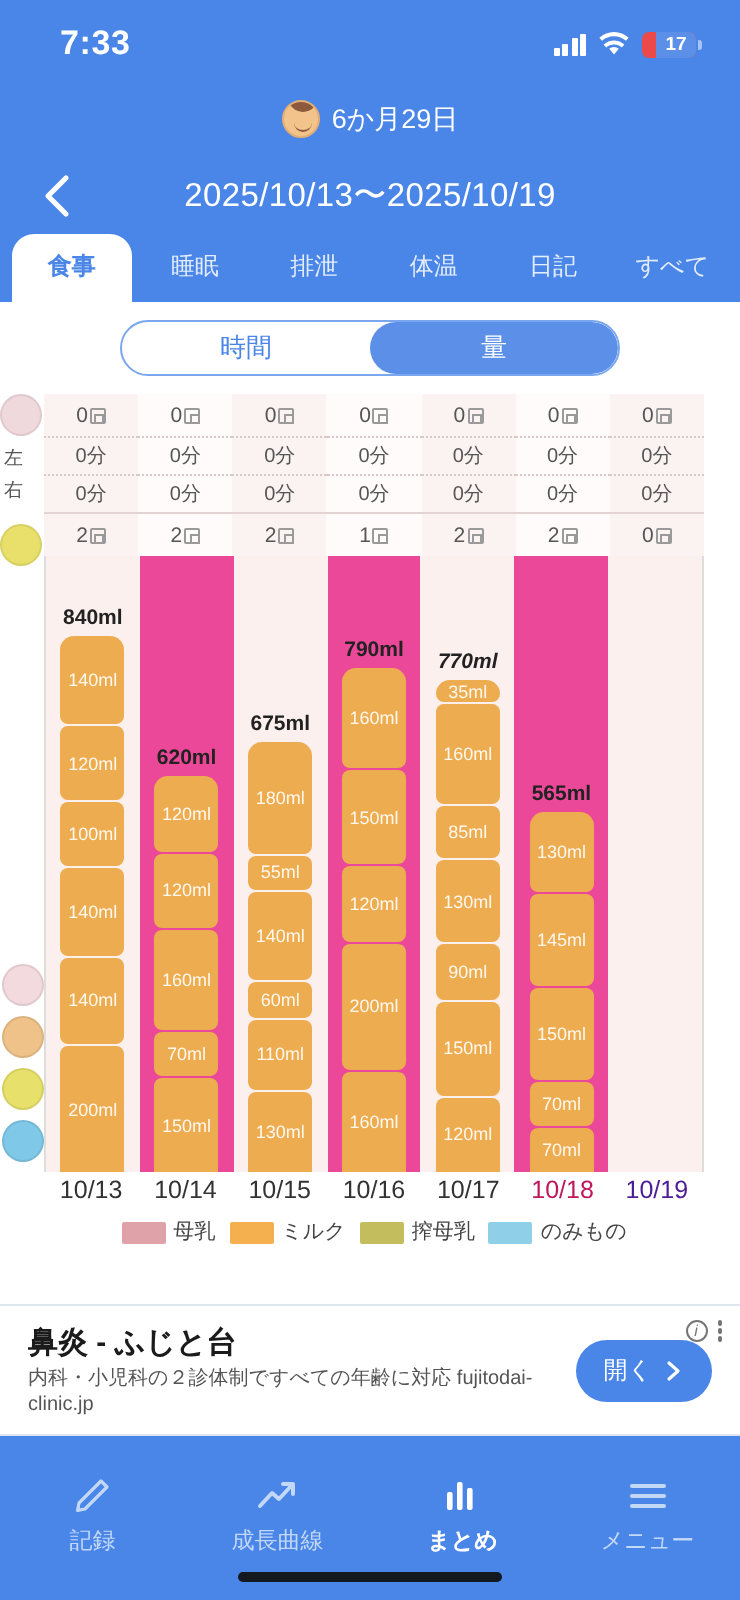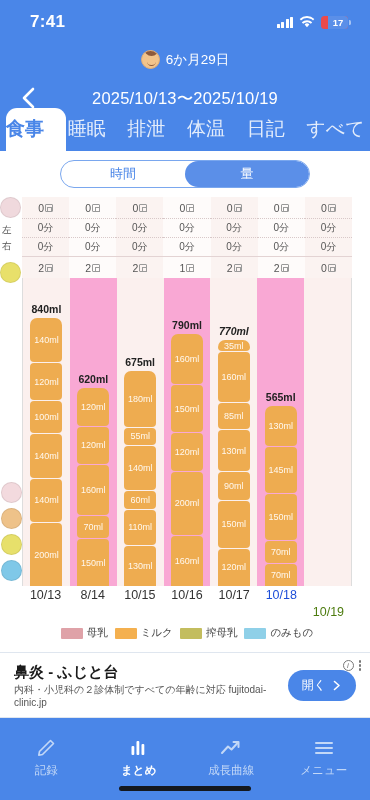--- a/index.html
+++ b/index.html
@@ -63,21 +63,21 @@
   }
   .back-btn svg { display:block; }
   .date-range {
     text-align: center; color: #fff; font-size: 16.5px; line-height: 30px;
     letter-spacing: .2px;
   }
 
   
   .tabs { display: flex; align-items: flex-end; height: 34px; padding: 0 4px; }
   .tab {
-    flex: 1; color: #e4edfb; font-size: 19px;
+    flex: 1; text-align: center; color: #e4edfb; font-size: 12px;
     padding: 8px 0 9px; cursor: pointer; white-space: nowrap;
   }
   .tab.active {
     background: #fff; color: #4a86e8; font-weight: 700;
     border-radius: 11px 11px 0 0; margin: 0 2px;
   }
 
   
   .sheet { background: #fff; height: 506px; padding: 9px 0 0; }
 
@@ -132,21 +132,21 @@
   
   .chart {
     position: relative; height: 308px; display: flex;
     border-left: 1px solid #ddd; border-right: 1px solid #ddd; text-align: right;
   }
   .col {
     flex: 1; position: relative; display: flex;
     flex-direction: column; justify-content: flex-end; align-items: center;
   }
   .col.odd { background: #fbf0ee; }
-  .col.even { background: #f9a8d4; }
+  .col.even { background: #ec4899; }
   .bar { width: 32px; display: flex; flex-direction: column; }
   .seg-bar {
     background: #eeac50; color: #fff8ee; font-size: 9px;
     display: flex; align-items: center; justify-content: center;
     position: relative; border-radius: 4px; margin-bottom: 1px;
   }
   .bar .seg-bar:first-child { border-radius: 7px 7px 4px 4px; }
   .bar .seg-bar:last-child { border-radius: 4px 4px 0 0; margin-bottom: 0; }
   .bar-total {
     position: absolute; font-size: 10.5px; font-weight: 700; color: #222;
@@ -159,22 +159,22 @@
   }
   .cicon.c1 { background: #f3dade; }
   .cicon.c2 { background: #eec289; }
   .cicon.c3 { background: #e7e06b; }
   .cicon.c4 { background: #7fc8e8; }
 
   .xaxis { display: flex; margin-top: 2px; }
   .xlab {
     flex: 1; text-align: center; font-size: 12.5px; color: #333;
   }
-  .xlab.sat { color: #1d4ed8; }
-  .xlab.sun { color: #4d7c0f; margin-top: 17px; }
+  .xlab.sat { color: #be185d; }
+  .xlab.sun { color: #4c1d95; }
 
   .legend {
     display: flex; justify-content: center; align-items: center;
     gap: 7px; margin-top: 7px; font-size: 10.5px; color: #444;
   }
   .legend .item { display: flex; align-items: center; gap: 4px; }
   .swatch { width: 22px; height: 11px; border-radius: 1px; display: block; }
 
   
   .ad {
@@ -216,21 +216,21 @@
     position: absolute; bottom: 9px; left: 50%; transform: translateX(-50%);
     width: 132px; height: 5px; border-radius: 3px; background: #14181f;
   }
 </style>
 </head>
 <body>
 
 <div class="phone">
 
   <div class="statusbar">
-    <div class="clock">7:41</div>
+    <div class="clock">7:33</div>
     <div class="status-right">
       <div class="signal">
           <i></i>
           <i></i>
           <i></i>
           <i></i>
         </div>
       <div class="wifi">
         <svg width="16" height="12" viewBox="0 0 16 12">
             <path d="M8 11.2 5.6 8.4a3.6 3.6 0 0 1 4.8 0Z" fill="#fff"></path>
@@ -440,21 +440,21 @@
               <div class="seg-bar" style="flex: 150 1 0%; background: rgb(238, 172, 80);">150ml</div>
               <div class="seg-bar" style="flex: 70 1 0%; background: rgb(238, 172, 80);">70ml</div>
               <div class="seg-bar" style="flex: 70 1 0%; background: rgb(238, 172, 80);">70ml</div>
             </div>
           </div>
           <div class="col odd"></div>
         </div>
 
       <div class="xaxis" id="xaxis">
           <div class="xlab">10/13</div>
-          <div class="xlab">8/14</div>
+          <div class="xlab">10/14</div>
           <div class="xlab">10/15</div>
           <div class="xlab">10/16</div>
           <div class="xlab">10/17</div>
           <div class="xlab sat">10/18</div>
           <div class="xlab sun">10/19</div>
         </div>
 
       <div class="legend" id="legend">
           <div class="item">
             <span class="swatch" style="background: rgb(223, 162, 168);"></span>
@@ -498,43 +498,43 @@
   </div>
 
   <div class="bottomnav">
     <div class="nav-item">
       <div class="nav-ico">
         <svg width="20" height="20" viewBox="0 0 20 20">
             <path d="M14.5 2.5 17.5 5.5 6.5 16.5 2.8 17.2 3.5 13.5Z" stroke="#c3d8f7" stroke-width="1.6" fill="none" stroke-linejoin="round"></path>
           </svg>
       </div>
       <span>記録</span>
+    </div>
+    <div class="nav-item">
+      <div class="nav-ico">
+        <svg width="22" height="20" viewBox="0 0 22 20">
+            <path d="M2 15 8 8.5l3.5 3L18 4.5" stroke="#c3d8f7" stroke-width="2" fill="none" stroke-linecap="round" stroke-linejoin="round"></path>
+            <path d="M13.5 4h5v5" stroke="#c3d8f7" stroke-width="2" fill="none" stroke-linecap="round" stroke-linejoin="round"></path>
+          </svg>
+      </div>
+      <span>成長曲線</span>
     </div>
     <div class="nav-item active">
       <div class="nav-ico">
         <svg width="20" height="20" viewBox="0 0 20 20">
             <rect x="2.5" y="8" width="2.8" height="9" fill="#fff" rx="1"></rect>
             <rect x="7.5" y="3" width="2.8" height="14" fill="#fff" rx="1"></rect>
             <rect x="12.5" y="6" width="2.8" height="11" fill="#fff" rx="1"></rect>
           </svg>
       </div>
       <span>まとめ</span>
     </div>
     <div class="nav-item">
       <div class="nav-ico">
         <svg width="22" height="20" viewBox="0 0 22 20">
-            <path d="M2 15 8 8.5l3.5 3L18 4.5" stroke="#c3d8f7" stroke-width="2" fill="none" stroke-linecap="round" stroke-linejoin="round"></path>
-            <path d="M13.5 4h5v5" stroke="#c3d8f7" stroke-width="2" fill="none" stroke-linecap="round" stroke-linejoin="round"></path>
-          </svg>
-      </div>
-      <span>成長曲線</span>
-    </div>
-    <div class="nav-item">
-      <div class="nav-ico">
-        <svg width="22" height="20" viewBox="0 0 22 20">
             <path d="M3 5h16M3 10h16M3 15h16" stroke="#c3d8f7" stroke-width="2" stroke-linecap="round"></path>
           </svg>
       </div>
       <span>メニュー</span>
     </div>
     <div class="home-ind"></div>
   </div>
 
 </div>
 

